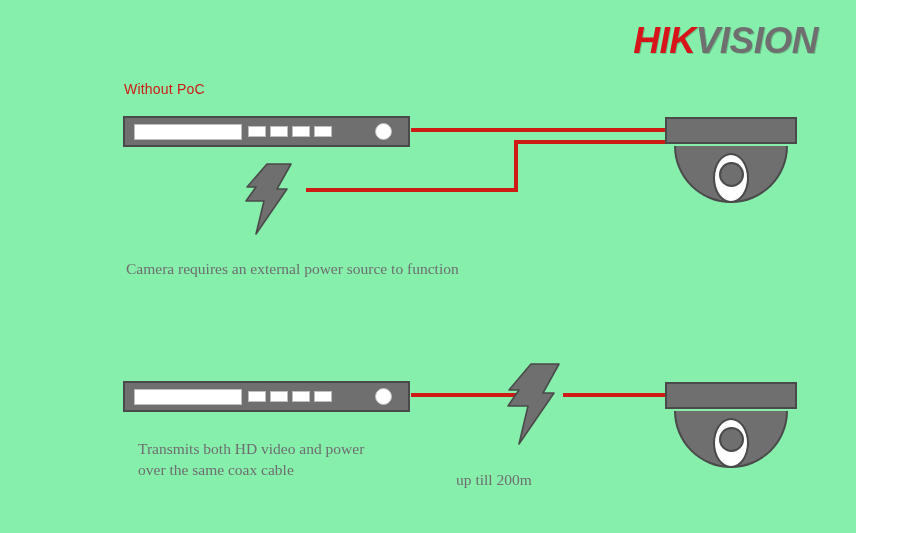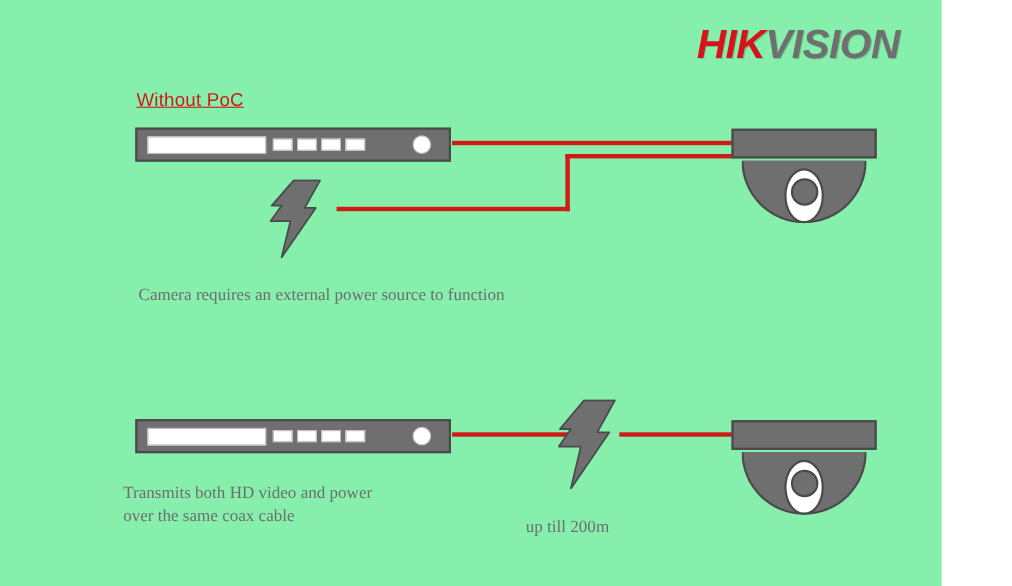--- a/index.html
+++ b/index.html
@@ -43,42 +43,41 @@
   #brand-logo .vision {
     color: #6f6f6f;
     text-shadow: 1px 1px 0 rgba(0,0,0,0.18);
     font-style: italic;
   }
 
   
   .section-title {
     position: absolute;
     color: #cf1b16;
-    font-size: 17px;
+    font-size: 14px;
     font-weight: normal;
     letter-spacing: 0.2px;
     white-space: nowrap;
-    text-decoration: underline;
   }
   #title-without { left: 124px; top: 81px; }
   #title-with    { left: 124px; top: 345px; }
 
   
   .caption {
     position: absolute;
     color: #6e6e6e;
     font-size: 15.5px;
     line-height: 21px;
     white-space: pre-line;
     font-family: Liberation Serif, serif;
   }
   #caption-without { left: 126px; top: 258px; }
-  #caption-with    { left: 112px; top: 438px; }
+  #caption-with    { left: 138px; top: 438px; }
   #caption-distance {
-    left: 478px;
+    left: 456px;
     top: 469px;
     font-size: 15.5px;
   }
 
   
   .dvr {
     position: absolute;
     width: 287px;
     height: 31px;
     background: #6f6f6f;

